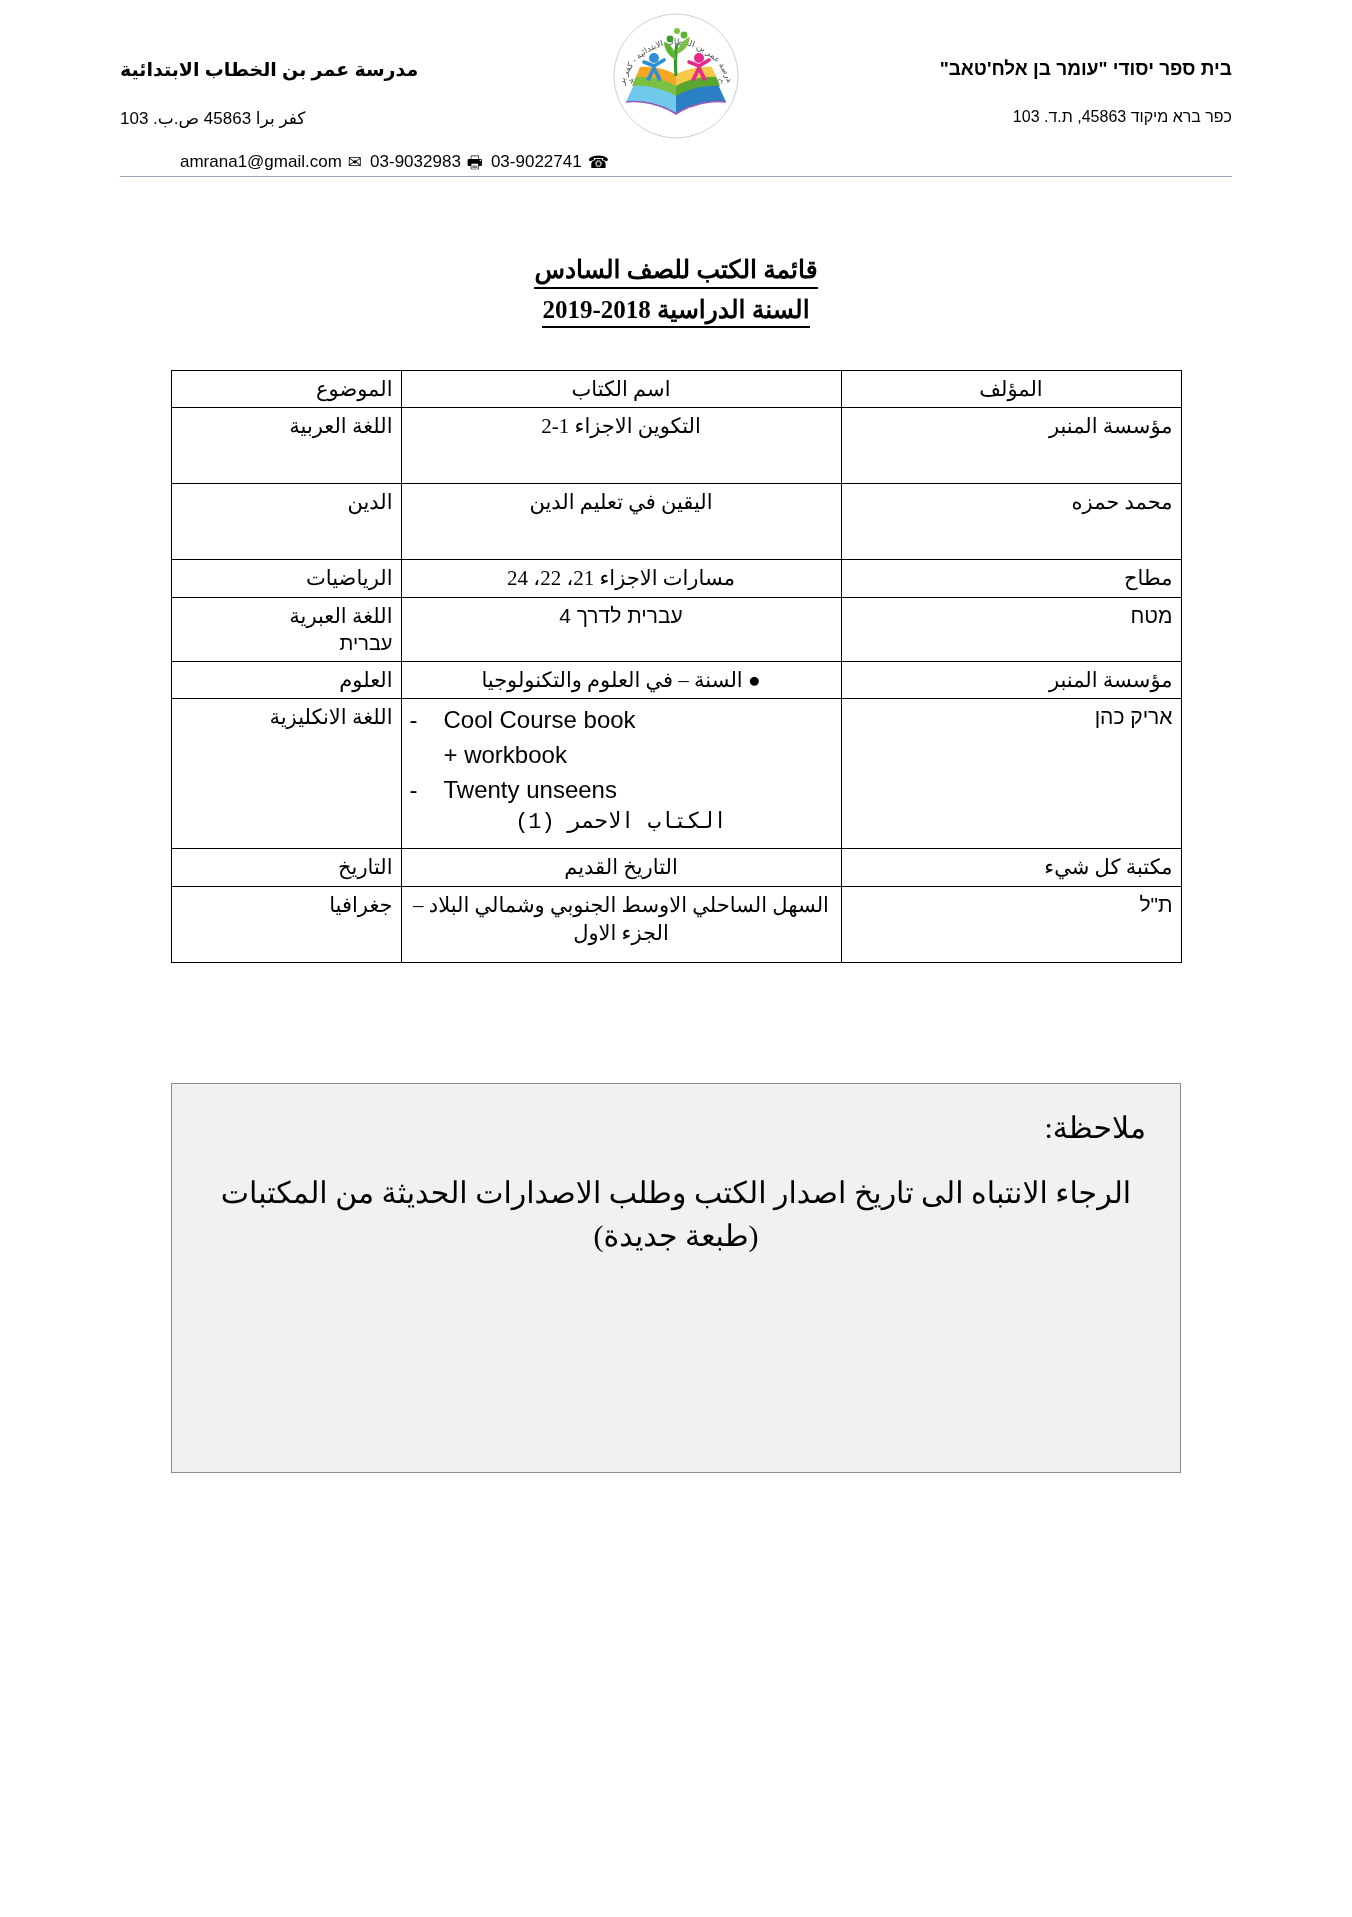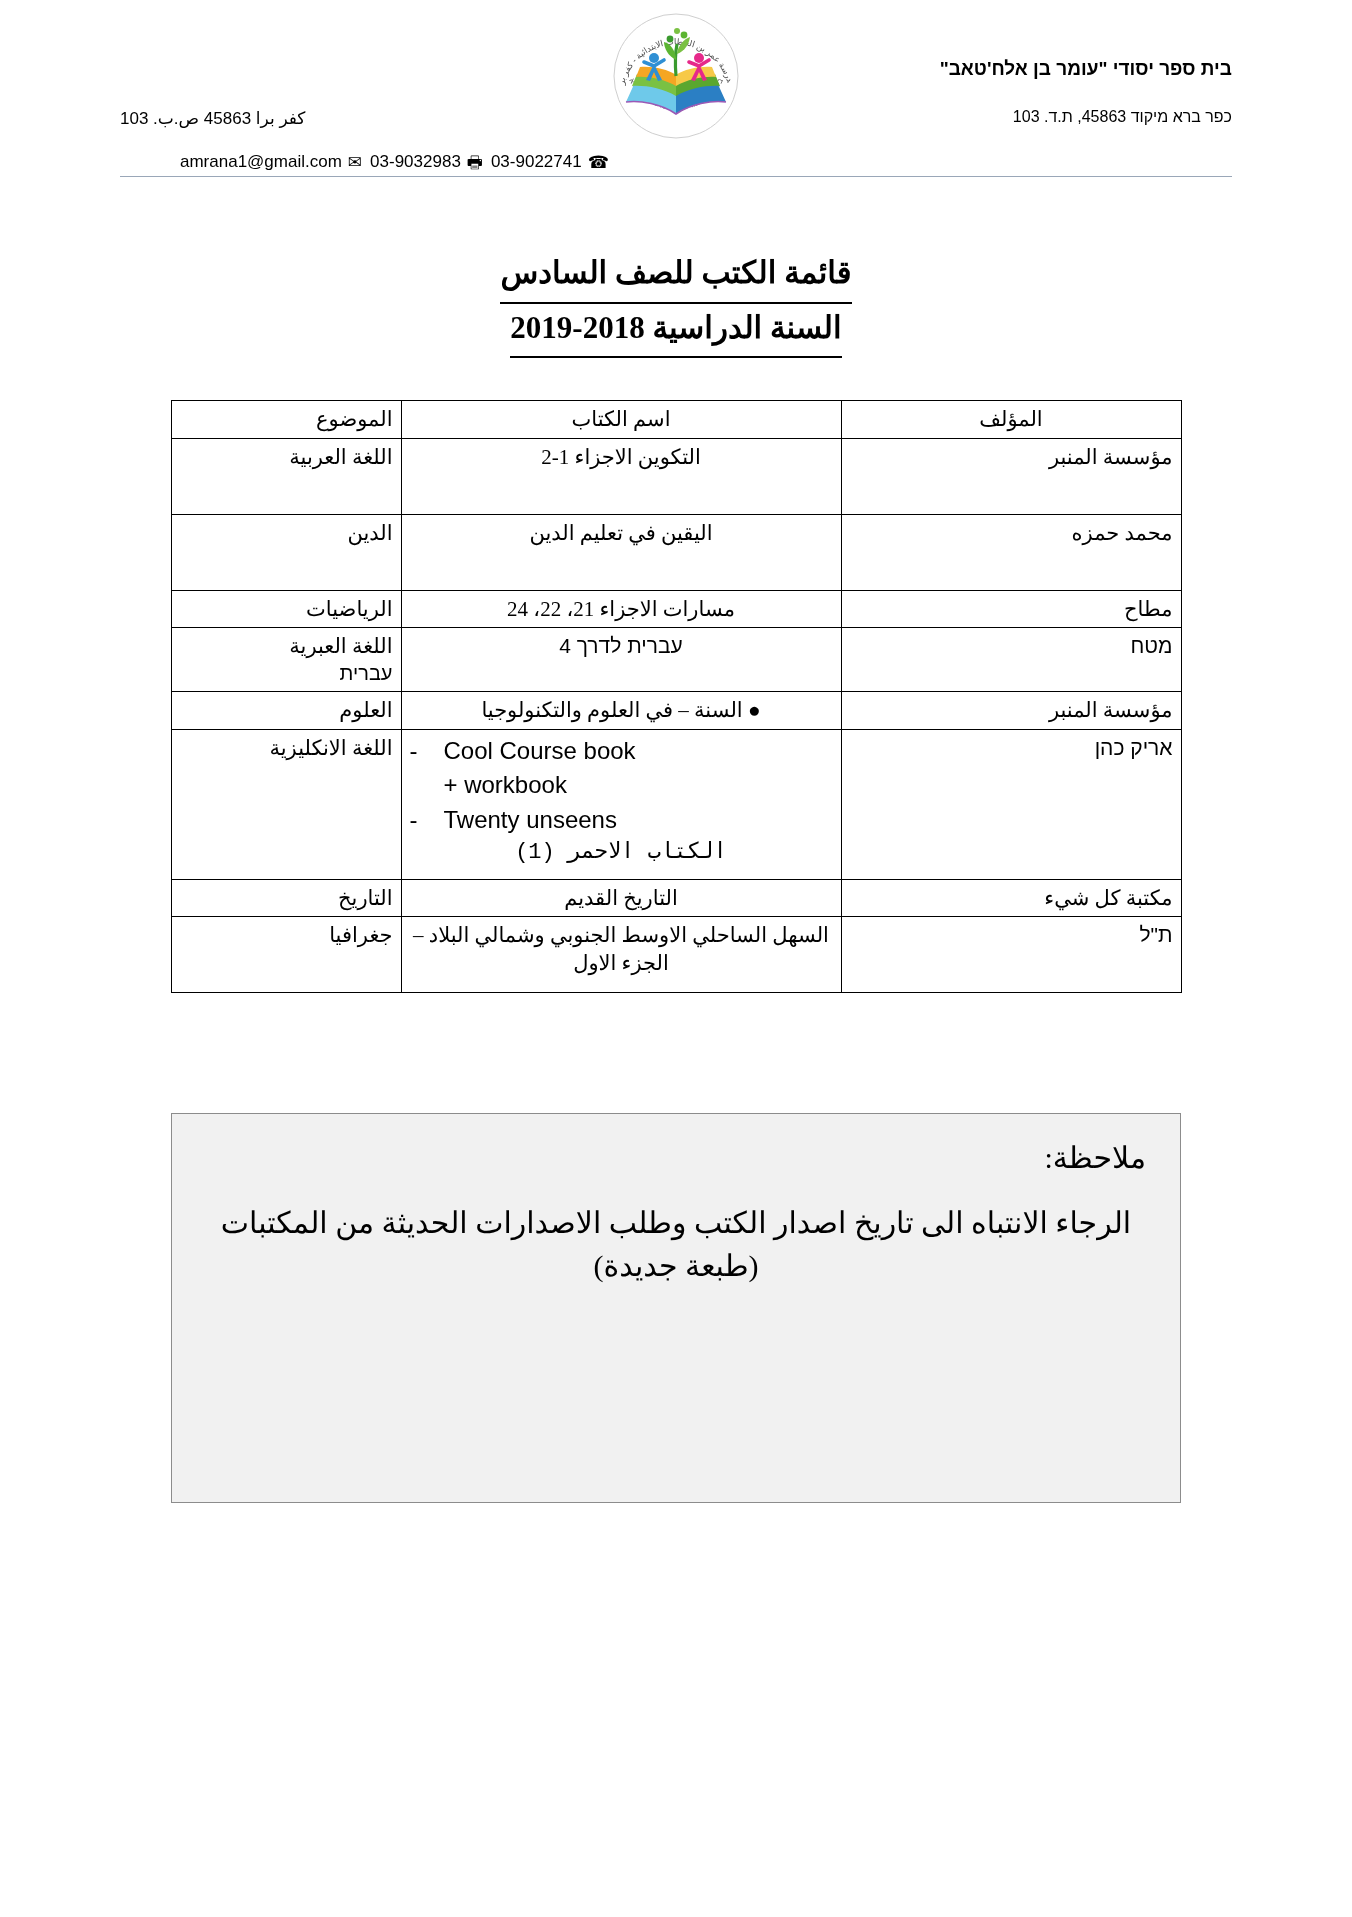--- a/index.html
+++ b/index.html
@@ -102,24 +102,24 @@
   }
 
   
   .doc-title{
     text-align:center;
     margin-top:70px;
     line-height:1.18;
   }
   .doc-title .t-line{
     font-weight:bold;
-    font-size:31px;
+    font-size:25px;
     display:inline-block;
     border-bottom:2.5px solid #000;
-    padding-bottom:10px;
+    padding-bottom:2px;
   }
   .doc-title .t2{ margin-top:6px;text-align:center; }
 
   
   table.books{
     margin:42px auto 0 auto;
     width:1010px;
     border-collapse:collapse;
     direction:rtl;
     table-layout:fixed;
@@ -234,20 +234,21 @@
         <path d="M38 56 L 48 60 L 58 54" stroke="#2f8fd4" stroke-width="3.6" fill="none" stroke-linecap="round"></path>
 
         <circle cx="93" cy="52" r="5" fill="#e6298a"></circle>
         <path d="M93 58 L 85 74 L 89 75 L 93 66 L 97 75 L 101 74 Z" fill="#e6298a"></path>
         <path d="M83 56 L 93 60 L 103 54" stroke="#e6298a" stroke-width="3.6" fill="none" stroke-linecap="round"></path>
       </svg>
     </div>
 
     <div class="lh-row1">
       <div class="school-he">בית ספר יסודי "עומר בן אלח'טאב"</div>
+      <div class="school-ar">مدرسة عمر بن الخطاب الابتدائية</div>
     </div>
 
     <div class="lh-row2">
       <div class="addr-he">כפר ברא מיקוד 45863, ת.ד. 103</div>
       <div class="addr-ar">كفر برا    45863 ص.ب. 103</div>
     </div>
 
     <div class="lh-row3">
       <div class="contact-line">
         <div class="grp">

